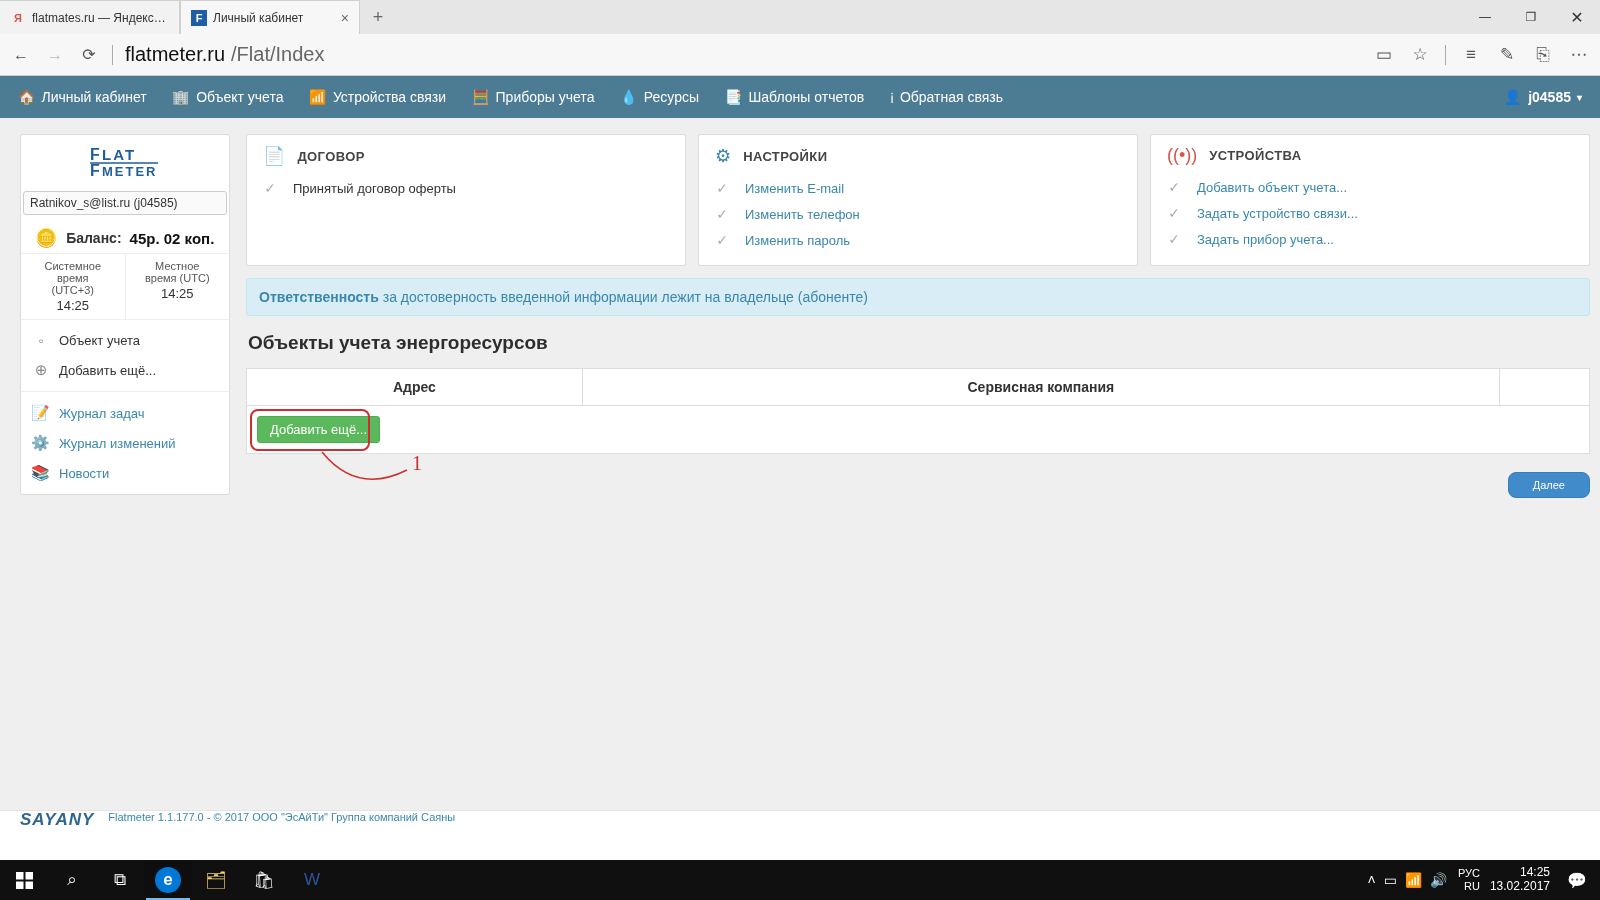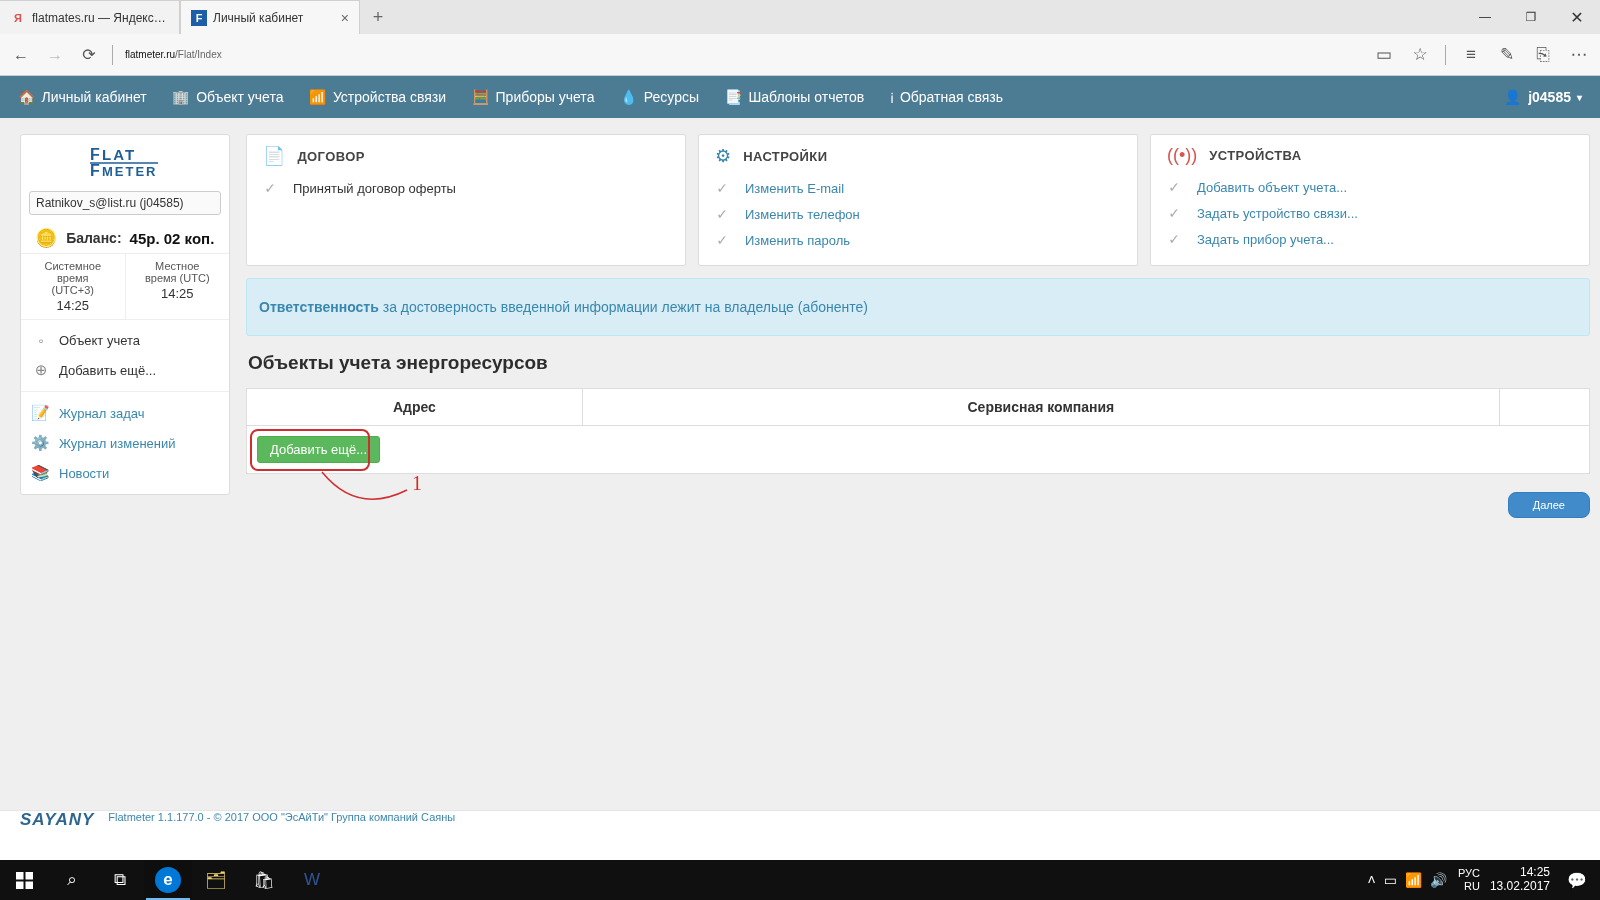--- a/index.html
+++ b/index.html
@@ -44,42 +44,42 @@
   .tab .label{flex:1;white-space:nowrap;overflow:hidden;text-overflow:ellipsis}
   .tab .close{font-size:14px;color:#666}
   .newtab{width:36px;height:34px;display:flex;align-items:center;justify-content:center;font-size:18px;color:#666;cursor:default}
   .win-controls{margin-left:auto;display:flex;}
   .win-btn{width:46px;height:34px;display:flex;align-items:center;justify-content:center;color:#333;font-size:12px}
   .win-btn.close{font-size:16px}
 
   .toolbar{height:42px;background:#f7f7f7;border-bottom:1px solid var(--border);display:flex;align-items:center;padding:0 10px;gap:12px;position:relative}
   .toolbar .ico{width:22px;text-align:center;font-size:16px;color:#555}
   .addr-sep{width:1px;height:20px;background:#aaa}
-  .addr{flex:1;display:flex;align-items:center;font-size:10px}
+  .addr{flex:1;display:flex;align-items:center;gap:6px;font-size:20px}
   .addr .host{color:#111}
   .addr .path{color:var(--addr)}
   .toolbar .right{display:flex;gap:14px;align-items:center;}
   .toolbar .right .ico{font-size:17px;color:#555}
 
   
   .appbar{height:42px;background:var(--appbar);display:flex;align-items:center;color:var(--appbar-fg);padding:0 18px;font-size:14px}
   .appbar .nav{display:flex;gap:26px;align-items:center}
   .appbar .nav .item{display:flex;gap:6px;align-items:center;white-space:nowrap;cursor:pointer}
   .appbar .nav .item .nico{font-size:14px;opacity:.95}
   .appbar .user{margin-left:auto;display:flex;gap:6px;align-items:center;font-weight:bold}
   .appbar .user .caret{font-size:10px}
 
   
   .page{position:absolute;left:0;right:0;top:118px;bottom:90px;background:var(--page-bg);display:flex;gap:16px;padding:16px 10px 0 20px}
 
   
   .sidebar{width:210px;flex:none;background:var(--card-bg);border:1px solid var(--card-border);border-radius:3px;height:fit-content;}
   .logo{display:flex;justify-content:center;padding:10px 0 6px 0}
   .logo svg{display:block}
-  .user-email{margin:6px 8px;border:1px solid #ccc;border-radius:3px;background:#fafafa;padding:4px 6px;font-size:12px;color:#333;white-space:nowrap;overflow:hidden;text-overflow:ellipsis}
+  .user-email{margin:6px 2px;border:1px solid #ccc;border-radius:3px;background:#fafafa;padding:4px 6px;font-size:12px;color:#333;white-space:nowrap;overflow:hidden;text-overflow:ellipsis}
   .balance-row{display:flex;gap:8px;align-items:center;justify-content:center;padding:6px 6px 4px 6px}
   .balance-row .lbl{font-size:14px;font-weight:bold;color:#333}
   .balance-row .val{font-size:15px;font-weight:bold;color:#111}
   .coins{font-size:18px;color:#e0a030}
   .topup{display:flex;justify-content:center;padding:0 0 12px 0}
   .topup button{padding:5px 14px;font-size:13px;border:1px solid #adadad;background:linear-gradient(#fff,#eee);border-radius:3px;color:#333;cursor:pointer}
   .hr{border-top:1px solid #eee}
   .time-row{display:flex;border-top:1px solid #eee}
   .time-col{flex:1;text-align:center;padding:6px 18px;font-size:11px;color:#555}
   .time-col + .time-col{border-left:1px solid #eee}
@@ -93,21 +93,21 @@
   .main{flex:1;min-width:0;display:flex;flex-direction:column;gap:12px}
   .cards{display:flex;gap:12px}
   .card{flex:1;background:var(--card-bg);border:1px solid var(--card-border);border-radius:2px;padding:10px 16px 12px 16px}
   .card .chead{display:flex;align-items:center;gap:12px;margin-bottom:8px}
   .card .chead .cicon{font-size:18px}
   .card .chead .ctitle{font-size:13px;font-weight:bold;letter-spacing:.4px;color:var(--heading)}
   .card .crow{display:flex;gap:16px;align-items:center;padding:5px 0;font-size:13px;color:#333}
   .card .crow .check{color:#aaa;font-size:14px;width:14px;text-align:center}
   .card .crow.link .txt{color:var(--link);cursor:pointer}
 
-  .info{background:var(--info-bg);border:1px solid var(--info-border);border-radius:3px;padding:20px 12px;font-size:14px;color:var(--info-text)}
+  .info{background:var(--info-bg);border:1px solid var(--info-border);border-radius:3px;padding:10px 12px;font-size:14px;color:var(--info-text)}
   .info b{font-weight:bold}
 
   .section-title{font-size:19px;font-weight:bold;color:#2d2d2d;margin:4px 0 2px 2px}
 
   .table{width:100%;border-collapse:collapse;background:var(--card-bg)}
   .table th{font-size:14px;font-weight:bold;color:#333;text-align:center;padding:10px 10px;border:1px solid #ddd}
   .table td{border:1px solid #ddd;padding:10px}
   .table .btnrow td{padding:10px}
 
   .add-more{position:relative;display:inline-block}

